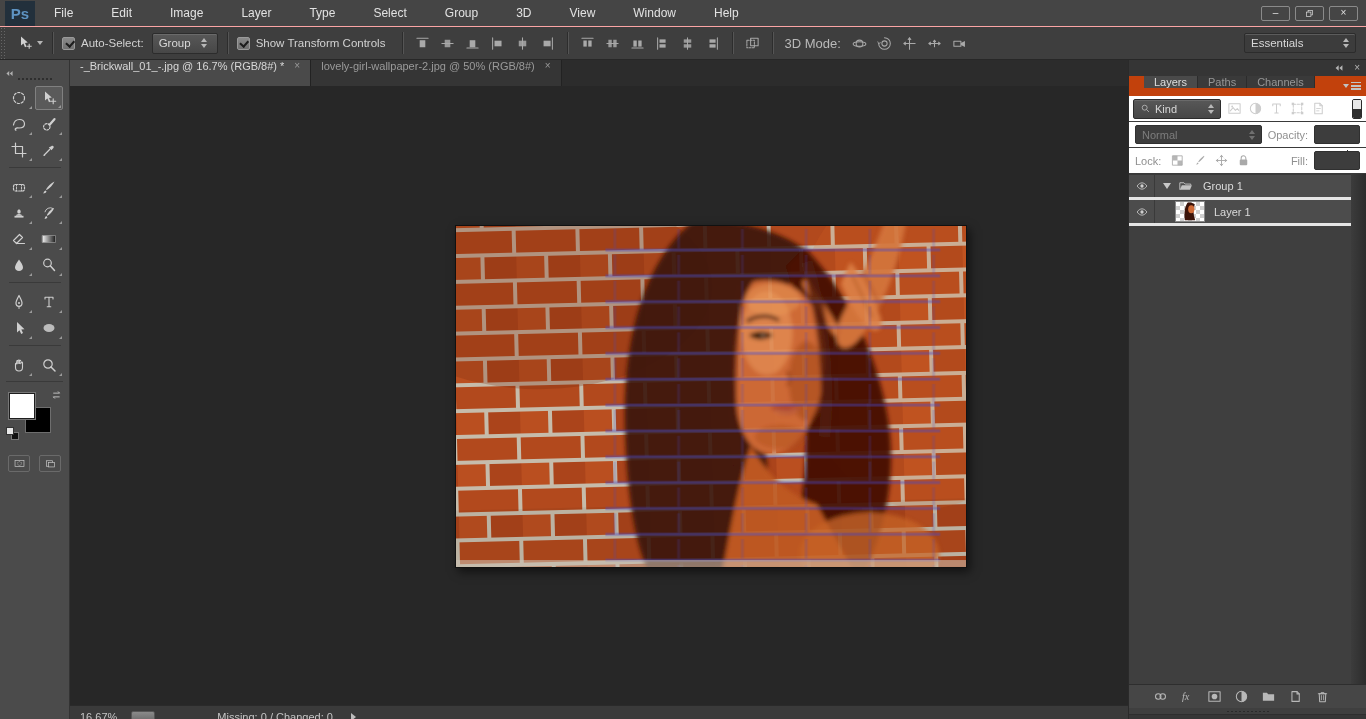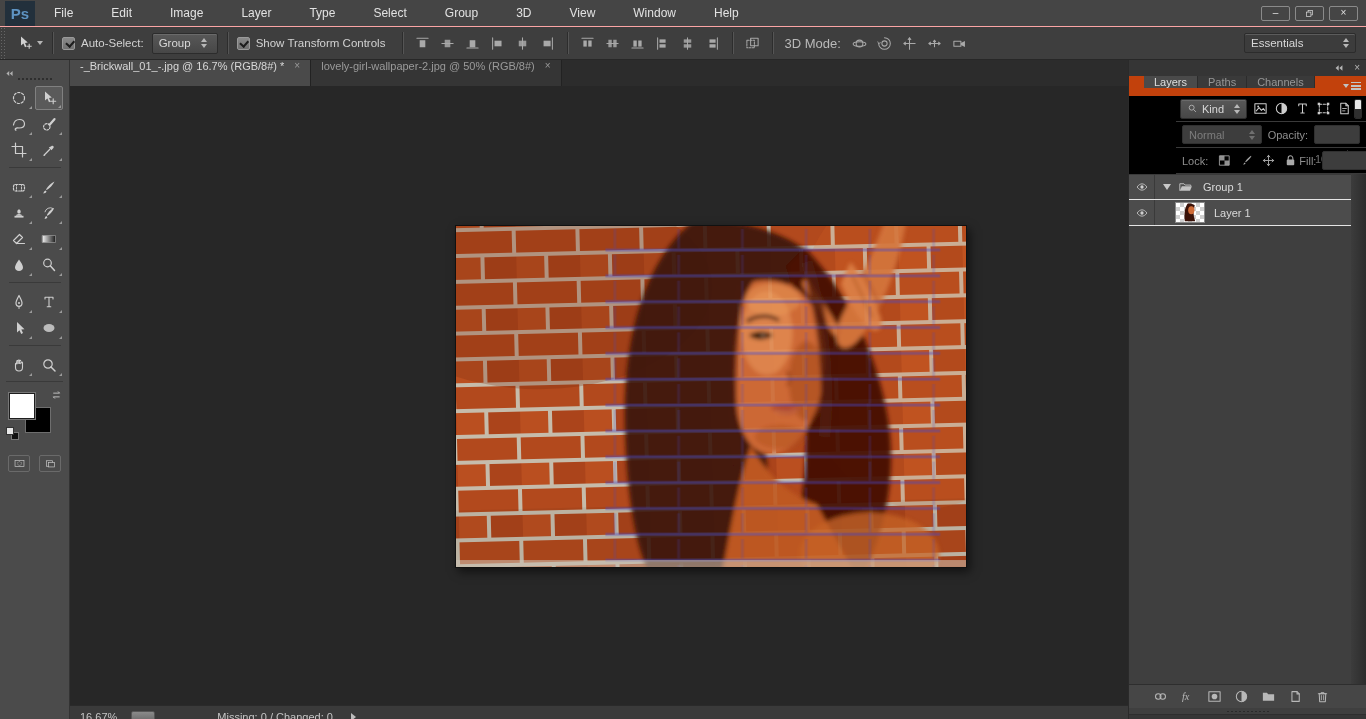--- a/index.html
+++ b/index.html
@@ -102,21 +102,21 @@
   .dock-head .icon-btn{width:14px;height:12px;color:#b5b5b5;}
   .dock-head .icon-btn svg{width:10px;height:10px;}
   .dock-close{color:#b5b5b5;font-size:10px;line-height:1;}
   .panel-tabs{height:20px;background:#c2410c;display:flex;align-items:flex-start;position:relative;padding-left:15px;}
   .panel-tab{padding:0 10px;font-size:11px;display:flex;align-items:center;border-right:1px solid #2c2c2c;}
   .panel-tab.active{background:#4a4a4a;color:#dedede;}
   .panel-tab.inactive{background:#3a3a3a;color:#969696;}
   .panel-menu{position:absolute;right:5px;top:4px;width:18px;height:12px;color:#c2c2c2;display:flex;align-items:center;}
   .panel-menu .tri{width:0;height:0;border-left:3.5px solid transparent;border-right:3.5px solid transparent;border-top:4px solid #c2c2c2;margin-right:2px;}
   .panel-menu .bars{width:10px;height:8px;background:repeating-linear-gradient(#c2c2c2 0 1.4px,transparent 1.4px 3.2px);}
-  .panel-body{background:#000000;padding-left:47px;}
+  .panel-body{background:#ffffff;}
   .filter-row{height:26px;display:flex;align-items:center;padding:0 4px;border-bottom:1px solid #3a3a3a;}
   .kind-dd{width:88px;height:20px;font-size:11px;}
   .kind-dd svg{width:11px;height:11px;fill:none;stroke:#bbb;stroke-width:1.2;margin-right:4px;flex:none;}
   .filter-icons{display:flex;gap:2px;margin-left:4px;color:#c9c9c9;}
   .filter-icons .icon-btn{width:19px;height:20px;color:#cdcdcd;}
   .filter-toggle{margin-left:auto;width:10px;height:20px;border:1px solid #2c2c2c;border-radius:2px;overflow:hidden;display:flex;flex-direction:column;}
   .filter-toggle .t{flex:1;background:#e8e8e8;}
   .filter-toggle .b{flex:1;background:#2f2f2f;}
   .blend-row,.lock-row{height:26px;display:flex;align-items:center;padding:0 6px;border-bottom:1px solid #3a3a3a;font-size:11px;}
   .dd-disabled{height:19px;background:#3d3d3d;border:1px solid #303030;border-radius:2px;color:#7d7d7d;
@@ -125,21 +125,21 @@
   .dd-disabled .updown i.d{border-top-color:#707070;}
   .dim-label{color:#8f8f8f;margin:0 6px;}
   .combo{width:46px;height:19px;background:#3d3d3d;border:1px solid #303030;border-radius:2px;color:#747474;
     display:flex;align-items:center;font-size:11px;}
   .combo span{flex:1;text-align:right;padding-right:4px;margin-top:48px;}
   .combo .arr{width:12px;height:100%;border-left:1px solid #303030;display:flex;align-items:center;justify-content:center;}
   .combo .arr i{width:0;height:0;border-left:3px solid transparent;border-right:3px solid transparent;border-top:4px solid #8a8a8a;}
   .lock-icons{display:flex;gap:5px;margin-left:2px;color:#a5a5a5;}
   .lock-icons .icon-btn{width:17px;height:18px;}
   .layer-list{position:relative;background:#3f3f3f;height:510px;}
-  .layer-row{height:26px;background:#4c4c4c;border-bottom:1px solid #e5e5e5;display:flex;align-items:center;}
+  .layer-row{height:26px;background:#4c4c4c;border-bottom:3px solid #e5e5e5;display:flex;align-items:center;}
   .layer-row:first-child{border-top:1px solid #3a3a3a;}
   .eye-cell{width:26px;height:100%;border-right:1px solid #3a3a3a;display:flex;align-items:center;justify-content:center;color:#cfcfcf;flex:none;}
   .eye-cell svg{width:14px;height:12px;fill:none;stroke:currentColor;stroke-width:1.1;}
   .row-tri{width:0;height:0;border-left:4.5px solid transparent;border-right:4.5px solid transparent;
     border-top:6px solid #c8c8c8;margin:0 6px 0 8px;}
   .folder-ico{color:#c2c2c2;display:flex;}
   .folder-ico svg{width:17px;height:14px;fill:none;stroke:currentColor;stroke-width:1.1;}
   .layer-name{font-size:11px;color:#dadada;margin-left:9px;}
   .thumb{width:30px;height:21px;border:1px solid #888;margin-left:20px;flex:none;position:relative;overflow:hidden;}
   .thumb.girl{background-color:#fff;background-image:linear-gradient(45deg,#cfcfcf 25%,transparent 25%,transparent 75%,#cfcfcf 75%),linear-gradient(45deg,#cfcfcf 25%,transparent 25%,transparent 75%,#cfcfcf 75%);background-size:8px 8px;background-position:0 0,4px 4px;}

